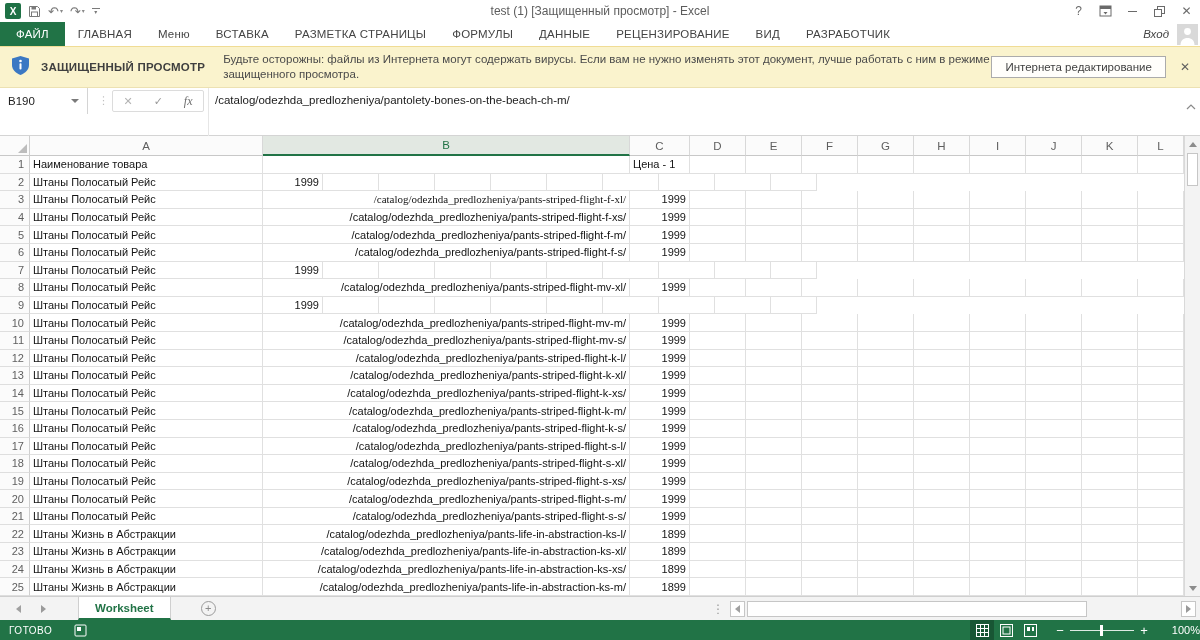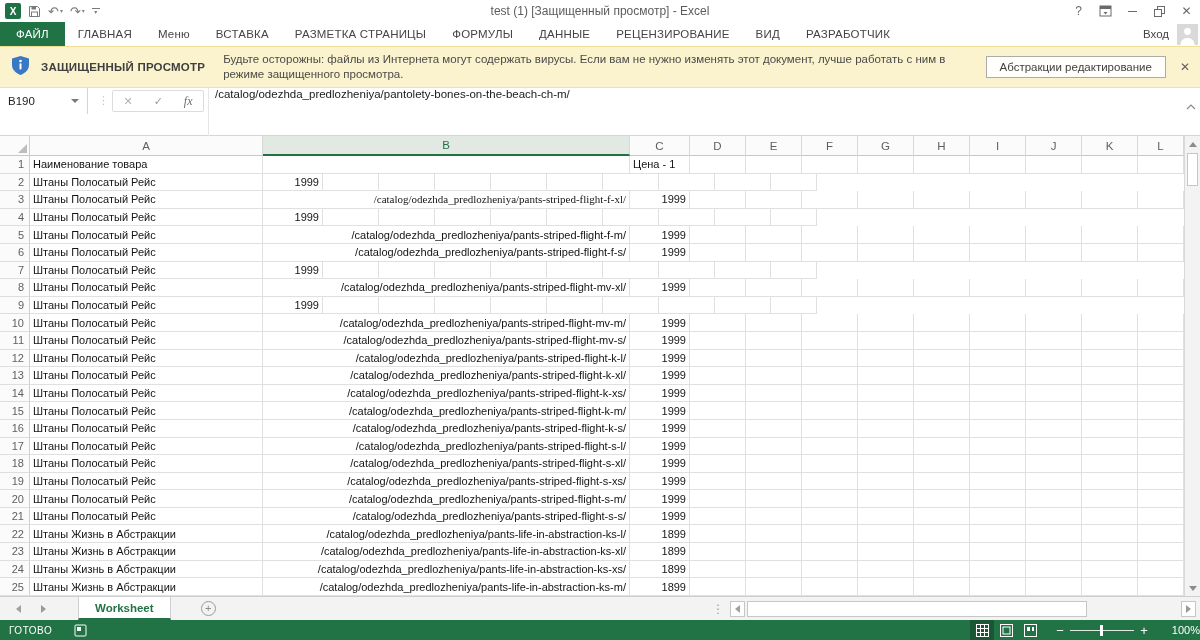--- a/index.html
+++ b/index.html
@@ -19,42 +19,42 @@
   .win-title { position:absolute; left:50%; transform:translateX(-50%); top:4px; font-size:12px; color:#5c5c5c; white-space:nowrap; }
   .win-controls { position:absolute; right:0; top:0; height:22px; display:flex; }
   .win-ctl { width:27px; height:22px; display:flex; align-items:center; justify-content:center; color:#6a6a6a; font-size:12px; }
   .min-glyph { width:9px; height:1px; background:#6a6a6a; display:block; }
 
   
   .tabs-row { position:absolute; top:22px; left:0; width:1200px; height:24px; background:#fff; display:flex; align-items:stretch; }
   .rtab { display:flex; align-items:center; padding:0 13px; font-size:11.5px; color:#444; letter-spacing:.2px; white-space:nowrap; }
   .rtab.active { background:#217346; color:#fff; padding:0 16px; }
   .signin { margin-left:auto; display:flex; align-items:center; gap:8px; padding-right:2px; }
-  .signin-label { font-size:11.5px; color:#444; }
+  .signin-label { font-size:11.5px; color:#444;font-style:italic; }
   .avatar { width:21px; height:21px; background:#d9d9d9; display:flex; align-items:flex-end; justify-content:center; overflow:hidden; }
 
   
   .msgbar { position:absolute; top:46px; left:0; width:1200px; height:42px; background:#faf3cd; border-top:1px solid #f0dc95; border-bottom:1px solid #ece1b2; display:flex; align-items:center; }
   .shield { margin-left:12px; flex:none; }
   .msg-label { font-weight:bold; font-size:11.5px; color:#3f3f3f; margin-left:12px; white-space:nowrap; letter-spacing:.2px; }
   .msg-text { margin-left:18px; font-size:11.5px; color:#4a4a4a; line-height:15px; width:822px; }
   .msg-btn { margin-left:auto; margin-right:14px; background:#fffefb; border:1px solid #ababab; font-size:11.5px; color:#3f3f3f; padding:4px 13px; white-space:nowrap; font-family:"Liberation Sans", sans-serif; }
   .msg-close { margin-right:10px; color:#5f5f5f; font-size:12px; }
 
   
   .formula-row { position:absolute; top:88px; left:0; width:1200px; height:48px; background:#fff; border-bottom:1px solid #d4d4d4; }
   .name-box { position:absolute; left:0; top:0; width:88px; height:26px; border-right:1px solid #d4d4d4; display:flex; align-items:center; }
   .name-box-text { font-size:11.5px; color:#222; padding-left:8px; flex:1; }
   .name-caret { width:0; height:0; border-left:4px solid transparent; border-right:4px solid transparent; border-top:4px solid #7a7a7a; margin-right:8px; }
   .fb-dots { position:absolute; left:98px; top:6px; color:#c0c0c0; font-size:11px; }
   .fb-group { position:absolute; left:112px; top:2px; width:92px; height:22px; border:1px solid #dcdcdc; border-radius:2px; display:flex; align-items:center; justify-content:space-around; }
   .fb-x { color:#b3b3b3; font-size:11px; }
   .fb-check { color:#9a9a9a; font-size:11px; }
   .fb-fx { font-family:"Liberation Serif", serif; font-style:italic; font-size:12px; color:#6e6e6e; }
-  .fb-input { position:absolute; left:208px; top:0; width:970px; height:48px; font-size:11.5px; color:#1a1a1a; padding-left:6px; border-left:1px solid #e6e6e6; }
+  .fb-input { position:absolute; left:208px; top:0; width:970px; height:48px; font-size:11.5px; color:#1a1a1a; padding-top:6px; padding-left:6px; border-left:1px solid #e6e6e6; }
   .fb-collapse { position:absolute; right:4px; top:8px; color:#8a8a8a; }
 
   
   .gridwrap { position:absolute; top:136px; left:0; width:1200px; height:460px; background:#fff; }
   .g-row { display:flex; }
   .g-header-row { height:20px; }
   .g-corner { width:30px; height:20px; background:#fbfbfb; border-right:1px solid #cfcfcf; border-bottom:1px solid #c8c8c8; position:relative; flex:none; }
   .g-corner .tri { position:absolute; right:2px; bottom:2px; width:0; height:0; border-bottom:9px solid #bdbdbd; border-left:9px solid transparent; }
   .g-colhead { height:20px; background:#fbfbfb; border-right:1px solid #d8d8d8; border-bottom:1px solid #c8c8c8; color:#5f5f5f; font-size:11.5px; display:flex; align-items:center; justify-content:center; flex:none; }
   .g-colhead.sel { background:#e2e8e2; color:#217346; border-bottom:2px solid #217346; }
@@ -168,21 +168,21 @@
   <div class="msgbar">
     <span class="shield">
       <svg width="17" height="19" viewBox="0 0 17 19">
           <path d="M8.5 0 L17 2.6 V9 c0 4.8-3.7 7.9-8.5 10 C3.7 16.9 0 13.8 0 9 V2.6 Z" fill="#3b78c3"></path>
           <circle cx="8.5" cy="5" r="1.3" fill="#fff"></circle>
           <rect x="7.5" y="7.3" width="2" height="6.2" rx="0.8" fill="#fff"></rect>
         </svg>
     </span>
     <span class="msg-label">ЗАЩИЩЕННЫЙ ПРОСМОТР</span>
     <span class="msg-text">Будьте осторожны: файлы из Интернета могут содержать вирусы. Если вам не нужно изменять этот документ, лучше работать с ним в режиме защищенного просмотра.</span>
-    <button class="msg-btn">Абстракции редактирование</button>
+    <button class="msg-btn">Интернета редактирование</button>
     <span class="msg-close">✕</span>
   </div>
 
   <div class="formula-row">
     <div class="name-box">
       <span class="name-box-text">B190</span>
       <span class="name-caret"></span>
     </div>
     <span class="fb-dots">⋮</span>
     <div class="fb-group">
@@ -257,20 +257,21 @@
           <div class="g-cell ar" style="width: 56px;"></div>
           <div class="g-cell ar" style="width: 56px;"></div>
           <div class="g-cell ar" style="width: 56px;"></div>
           <div class="g-cell ar" style="width: 56px;"></div>
           <div class="g-cell ar" style="width: 56px;"></div>
           <div class="g-cell ar" style="width: 46px;"></div>
         </div>
         <div class="g-row data-row">
           <div class="g-rowhead">4</div>
           <div class="g-cell al" style="width: 233px;">Штаны Полосатый Рейс</div>
+          <div class="g-cell ar" style="width: 367px;">/catalog/odezhda_predlozheniya/pants-striped-flight-f-xs/</div>
           <div class="g-cell ar" style="width: 60px;">1999</div>
           <div class="g-cell ar" style="width: 56px;"></div>
           <div class="g-cell ar" style="width: 56px;"></div>
           <div class="g-cell ar" style="width: 56px;"></div>
           <div class="g-cell ar" style="width: 56px;"></div>
           <div class="g-cell ar" style="width: 56px;"></div>
           <div class="g-cell ar" style="width: 56px;"></div>
           <div class="g-cell ar" style="width: 56px;"></div>
           <div class="g-cell ar" style="width: 56px;"></div>
           <div class="g-cell ar" style="width: 46px;"></div>

